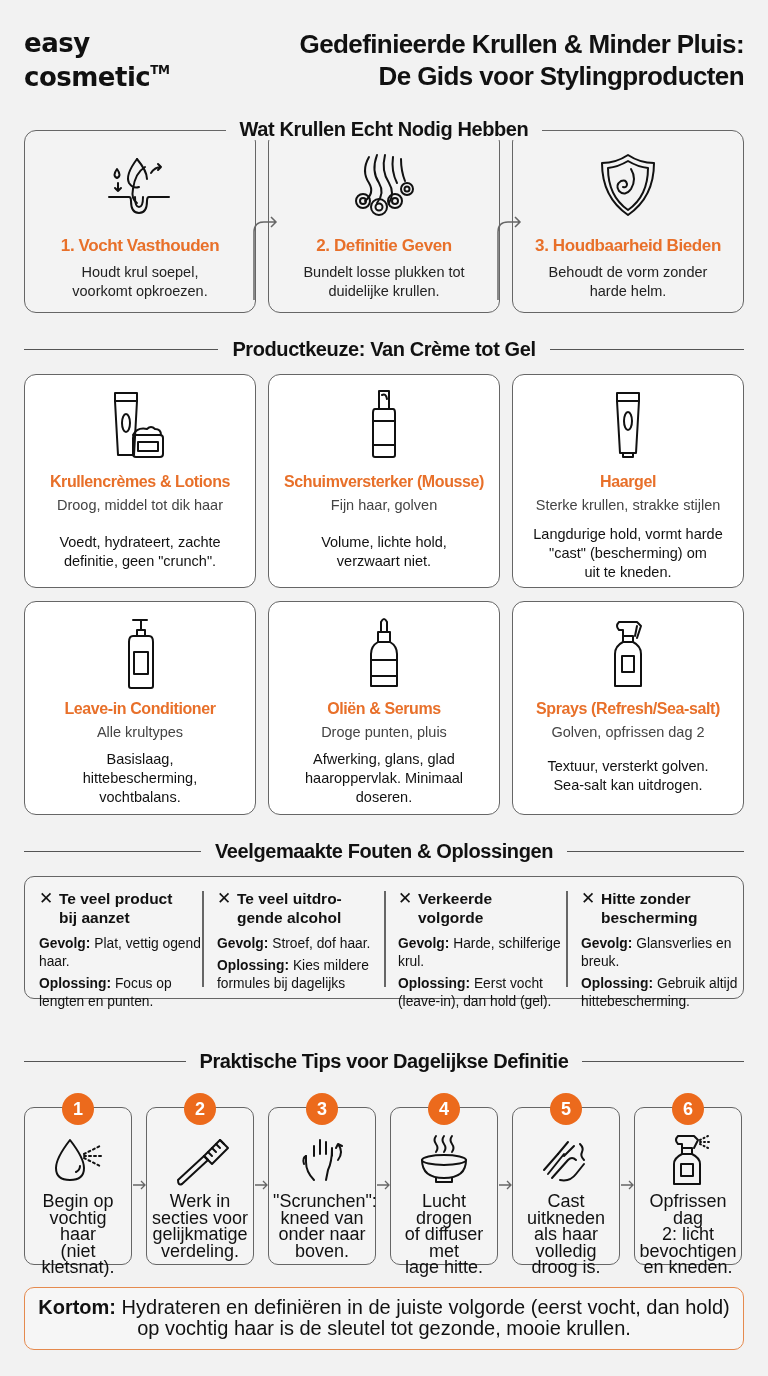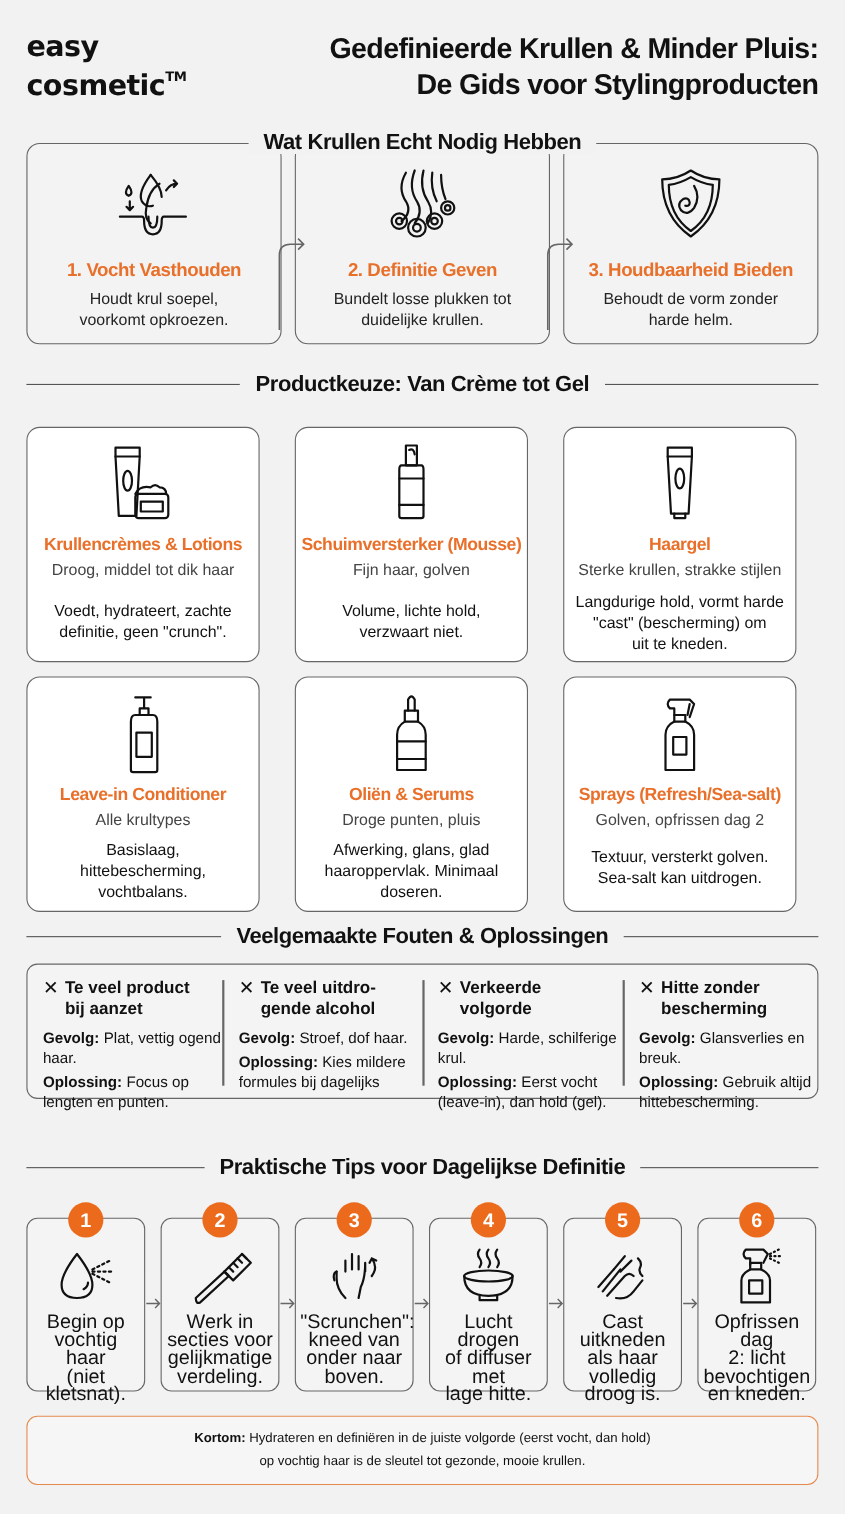--- a/index.html
+++ b/index.html
@@ -20,21 +20,21 @@
 
   
   .needs-frame { left: 24px; top: 130px; width: 720px; height: 183px; }
   .need { position: absolute; top: 0; width: 232px; height: 183px; border: 1.5px solid #666; border-radius: 12px; background: #f3f3f3; text-align: center; }
   .need .ic { position: absolute; left: 50%; transform: translateX(-50%); top: 20px; width: 70px; height: 70px; }
   .need .t { position: absolute; left: 0; right: 0; top: 105px; color: #e8702a; font-weight: bold; font-size: 17px; letter-spacing: -0.4px; }
   .need .d { position: absolute; left: 10px; right: 10px; top: 132px; font-size: 14.5px; line-height: 19px; color: #222; }
   .need-connector { position: absolute; width: 30px; height: 90px; }
 
   
-  .pcard { position: absolute; width: 212px; border: 1.5px solid #666; border-radius: 12px; background: #fff; text-align: center; margin-top: 14px; }
+  .pcard { position: absolute; width: 232px; border: 1.5px solid #666; border-radius: 12px; background: #fff; text-align: center; }
   .pcard .ic { position: absolute; left: 50%; transform: translateX(-50%); top: 12px; width: 70px; height: 80px; }
   .pcard .t { position: absolute; left: 0; right: 0; top: 98px; color: #e8702a; font-weight: bold; font-size: 16px; letter-spacing: -0.4px; }
   .pcard .s { position: absolute; left: 0; right: 0; top: 122px; color: #444; font-size: 14.5px; }
   .pcard .d { position: absolute; left: 10px; right: 10px; font-size: 14.5px; line-height: 19px; color: #111; }
 
   
   .mist-box { left: 24px; top: 876px; width: 720px; height: 123px; border: 1.5px solid #666; border-radius: 10px; background: #f4f4f4; }
   .mcol { position: absolute; top: 12px; width: 170px; height: 100px; font-size: 13.8px; line-height: 18px; color: #111; }
   .mcol .h { font-weight: bold; font-size: 15.5px; line-height: 19px; padding-left: 20px; position: relative; margin-bottom: 8px; }
   .mcol .h .x { position: absolute; left: 0; top: 0; font-weight: normal; font-size: 17px; }
@@ -43,21 +43,21 @@
   .mdiv { position: absolute; top: 14px; width: 1.5px; height: 96px; background: #666; }
 
   
   .tip { position: absolute; top: 1107px; width: 108px; height: 158px; border: 1.5px solid #666; border-radius: 10px; background: #f4f4f4; text-align: center; }
   .tip .num { position: absolute; left: 50%; top: -15px; transform: translateX(-50%); width: 32px; height: 32px; border-radius: 50%; background: #ec6a1c; color: #fff; font-weight: bold; font-size: 18px; line-height: 32px; }
   .tip .ic { position: absolute; left: 50%; transform: translateX(-50%); top: 22px; width: 60px; height: 58px; }
   .tip .d { position: absolute; left: 4px; right: 4px; top: 85px; font-size: 18px; line-height: 16.5px; color: #111; }
   .tip-arrow { position: absolute; top: 1180px; width: 14px; height: 10px; }
 
   
-  .summary { left: 24px; top: 1287px; width: 720px; height: 63px; border: 1.5px solid #e58a4e; border-radius: 10px; background: #f6f6f6; text-align: center; font-size: 12px; line-height: 21px; padding-top: 9px; color: #111; }
+  .summary { left: 24px; top: 1287px; width: 720px; height: 63px; border: 1.5px solid #e58a4e; border-radius: 10px; background: #f6f6f6; text-align: center; font-size: 20px; line-height: 21px; padding-top: 9px; color: #111; }
   .summary b { font-weight: bold; }
 
   svg { overflow: visible; }
   .stroke { fill: none; stroke: #111; stroke-width: 2; stroke-linecap: round; stroke-linejoin: round; }
 </style>
 </head>
 <body>
 
 <div class="abs logo">
   <div>easy</div>

